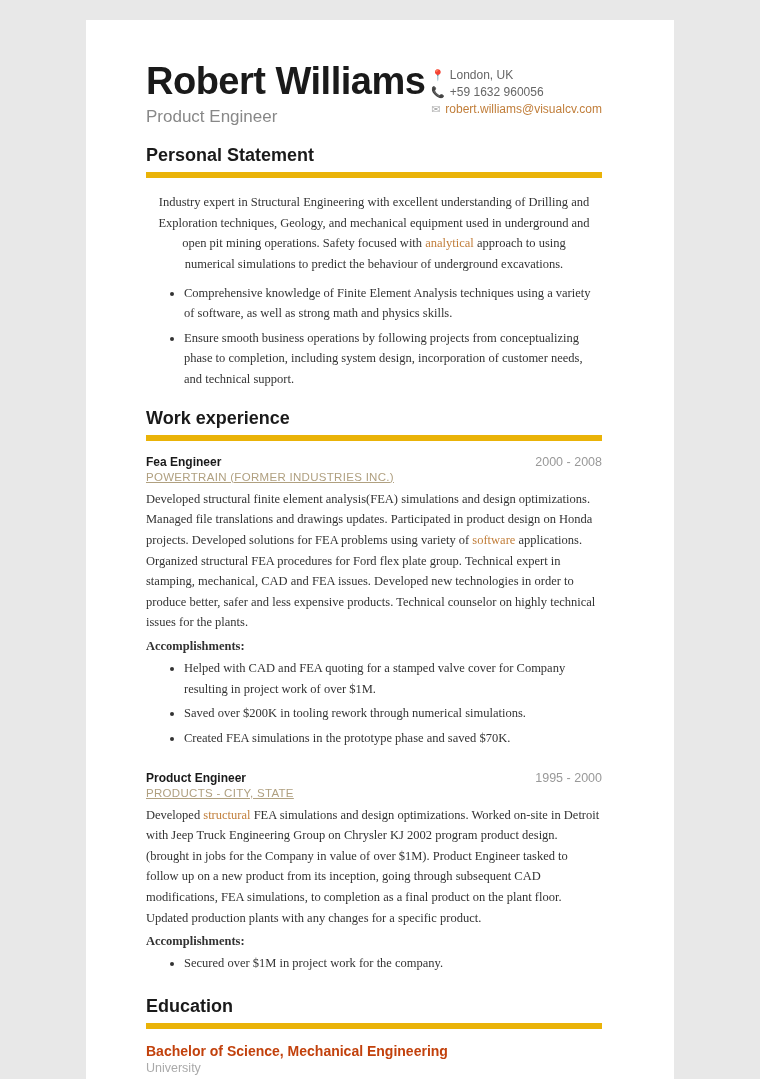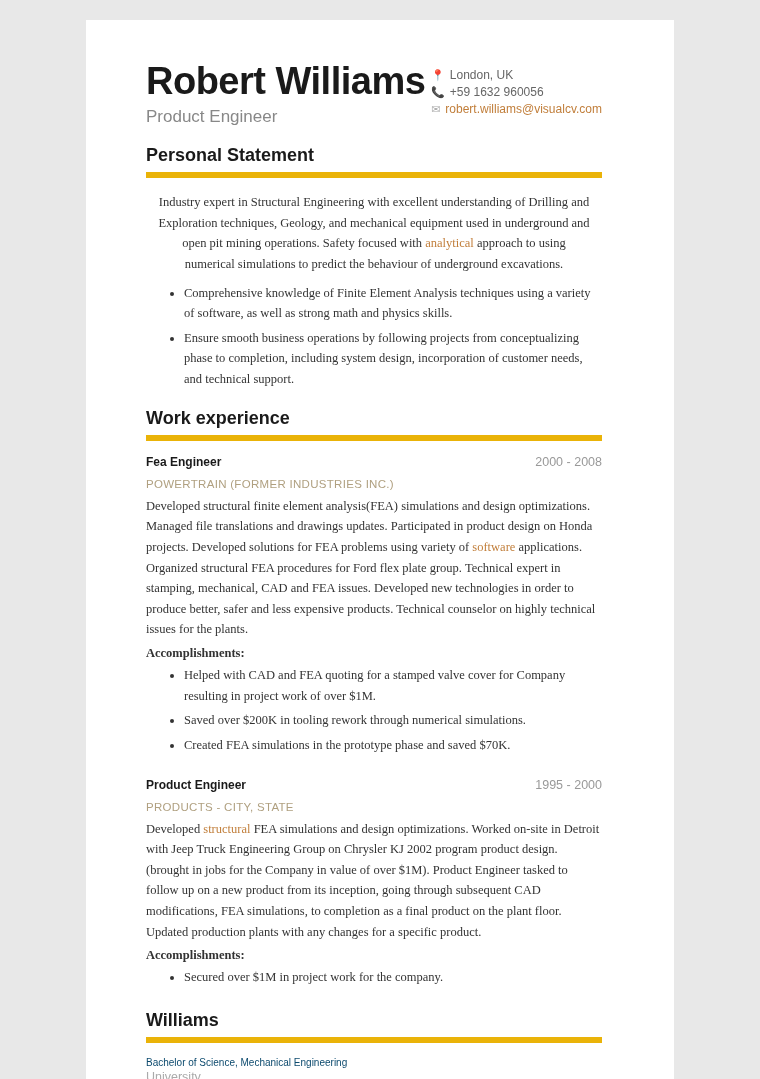--- a/index.html
+++ b/index.html
@@ -109,46 +109,47 @@
       font-size: 12.5px;
       color: #999;
       font-family: Arial, sans-serif;
       margin-left: 20px;
     }
     .job-company {
       font-size: 11.5px;
       color: #b0a080;
       font-family: Arial, sans-serif;
       letter-spacing: 0.3px;
-      margin-top: 9px;
+      margin-top: 2px;
       margin-bottom: 6px;
       text-transform: uppercase;
+      text-decoration: underline;
     }
     .job-description {
       font-size: 12.5px;
       color: #333;
       line-height: 1.65;
       margin-bottom: 6px;
     }
     .job-description .highlight {
       color: #c17e3a;
     }
     .accomplishments-label {
       font-size: 12.5px;
       font-weight: bold;
       color: #333;
       margin-bottom: 4px;
     }
     .edu-item {
       margin-bottom: 16px;
     }
     .edu-degree {
-      font-size: 10px;
-      font-weight: normal;
-      color: #0c4a6e;
+      font-size: 14px;
+      font-weight: bold;
+      color: #c2410c;
       font-family: Arial, sans-serif;
     }
     .edu-school {
       font-size: 12.5px;
       color: #aaa;
       font-family: Arial, sans-serif;
       margin-top: 2px;
     }
   </style>
 </head>
@@ -218,21 +219,21 @@
         Developed <span class="highlight">structural</span> FEA simulations and design optimizations. Worked on-site in Detroit with Jeep Truck Engineering Group on Chrysler KJ 2002 program product design. (brought in jobs for the Company in value of over $1M). Product Engineer tasked to follow up on a new product from its inception, going through subsequent CAD modifications, FEA simulations, to completion as a final product on the plant floor. Updated production plants with any changes for a specific product.
       </div>
       <div class="accomplishments-label">Accomplishments:</div>
       <ul class="bullet-list">
         <li>Secured over $1M in project work for the company.</li>
       </ul>
     </div>
   </div>
 
   <div class="section">
-    <div class="section-title">Williams</div>
+    <div class="section-title">Education</div>
 
     <div class="edu-item">
       <div class="edu-degree">Bachelor of Science, Mechanical Engineering</div>
       <div class="edu-school">University</div>
     </div>
 
     <div class="edu-item">
       <div class="edu-degree">Open Cast Mining and Quarrying – CESECO</div>
       <div class="edu-school">Mining School</div>
     </div>

